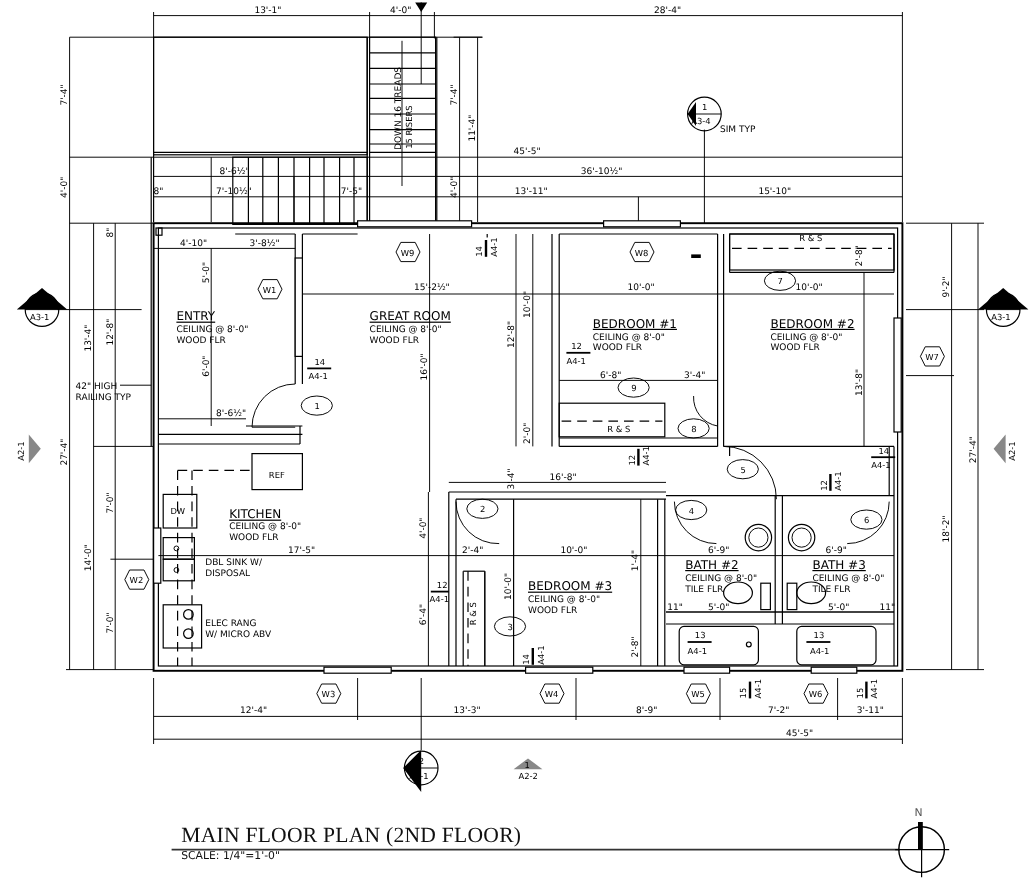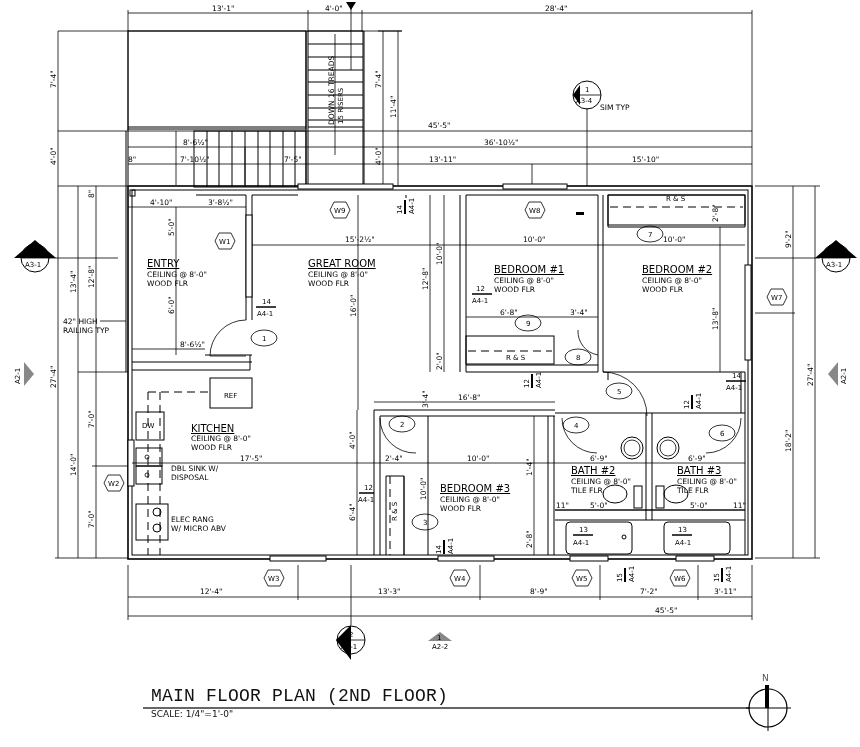--- a/index.html
+++ b/index.html
@@ -7,21 +7,21 @@
   svg{position:absolute;left:0;top:0;}
   .w{stroke:#000;stroke-width:1.6;fill:none;}
   .t{stroke:#000;stroke-width:1;fill:none;}
   .th{stroke:#000;stroke-width:0.8;fill:none;}
   .d{stroke:#000;stroke-width:1;fill:none;stroke-dasharray:8 5;}
   .win{stroke:#000;stroke-width:1;fill:#fff;}
   .lbl{font-family:"DejaVu Sans",sans-serif;font-size:10px;fill:#000;text-decoration:underline;}
   .note{font-family:"DejaVu Sans",sans-serif;font-size:7.5px;fill:#000;}
   .dim{font-family:"DejaVu Sans",sans-serif;font-size:7.5px;fill:#000;}
   .tag{font-family:"DejaVu Sans",sans-serif;font-size:7px;fill:#000;}
-  .title{position:absolute;left:151px;top:686px;font-family:Liberation Mono, monospace;font-size:18px;color:#111;letter-spacing:0.2px;}
+  .title{position:absolute;left:151px;top:686px;font-family:Liberation Serif, serif;font-size:18px;color:#111;letter-spacing:0.2px;}
   .scale{position:absolute;left:151px;top:709px;font-family:"DejaVu Sans",sans-serif;font-size:9px;color:#111;}
   .north-n{position:absolute;left:762px;top:673px;font-family:"DejaVu Sans",sans-serif;font-size:9px;color:#555;}
 </style>
 </head>
 <body>
 
 <svg width="860" height="747" viewBox="0 0 860 747">
 
   <g>
     <line class="th" x1="128" y1="13" x2="752" y2="13"></line>

